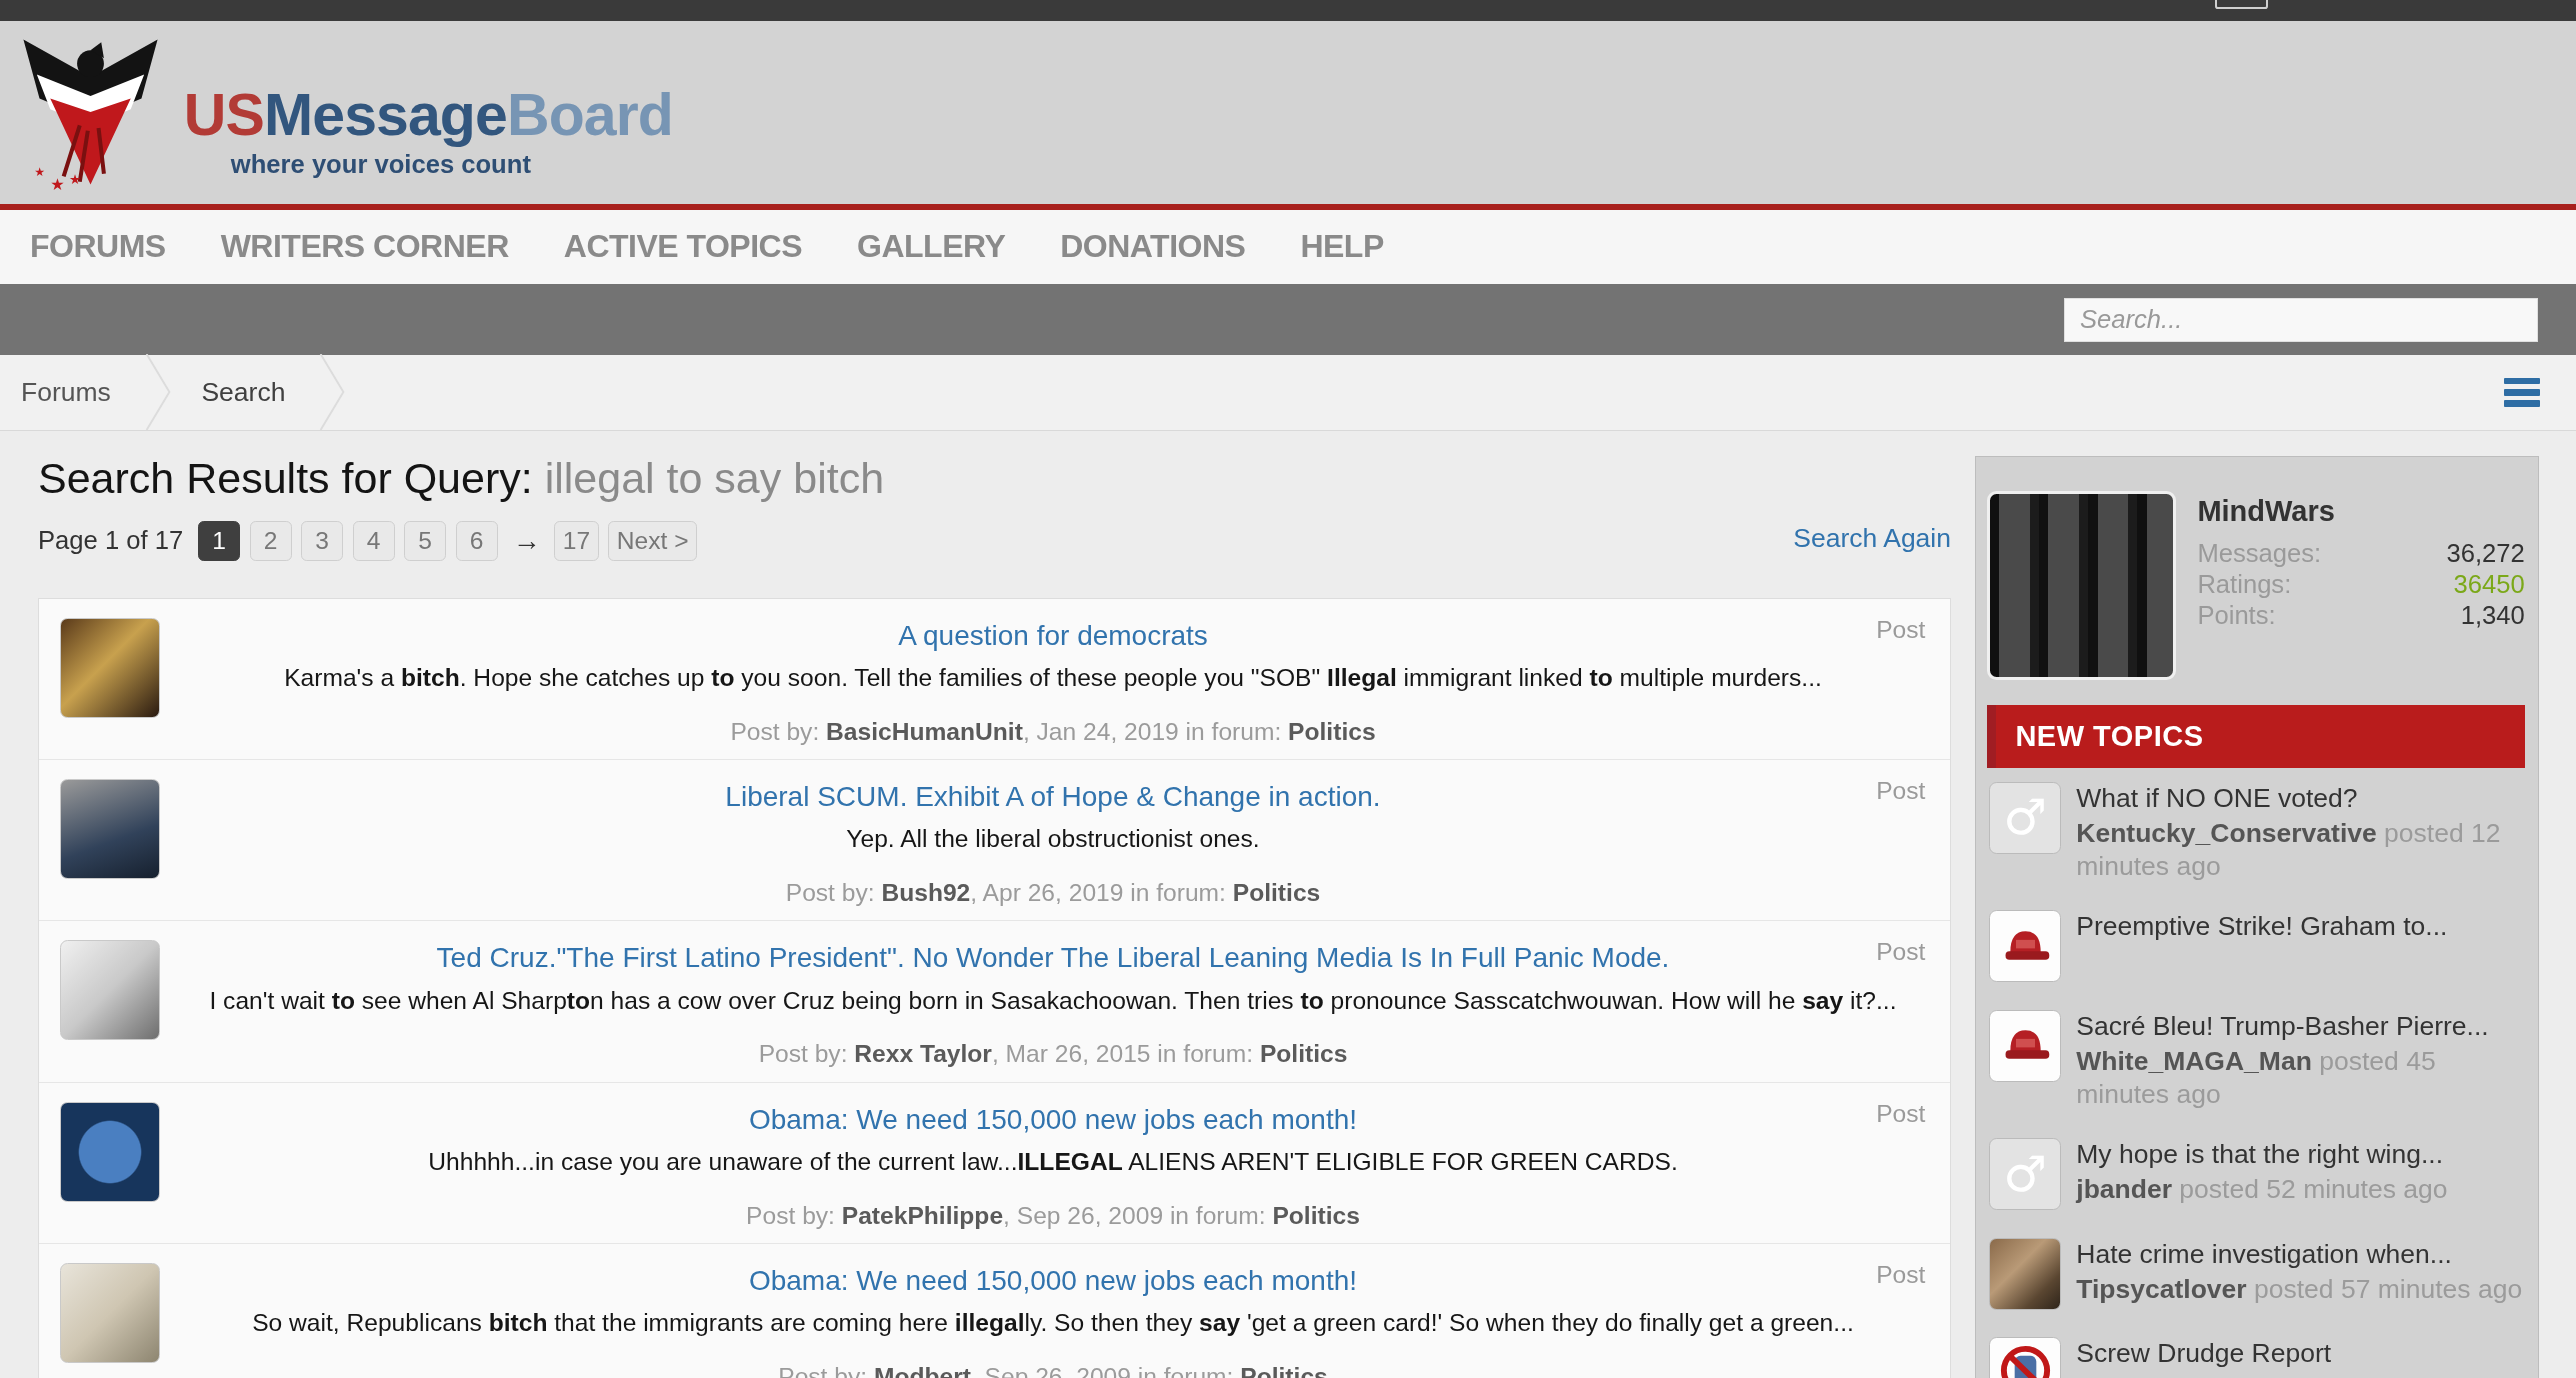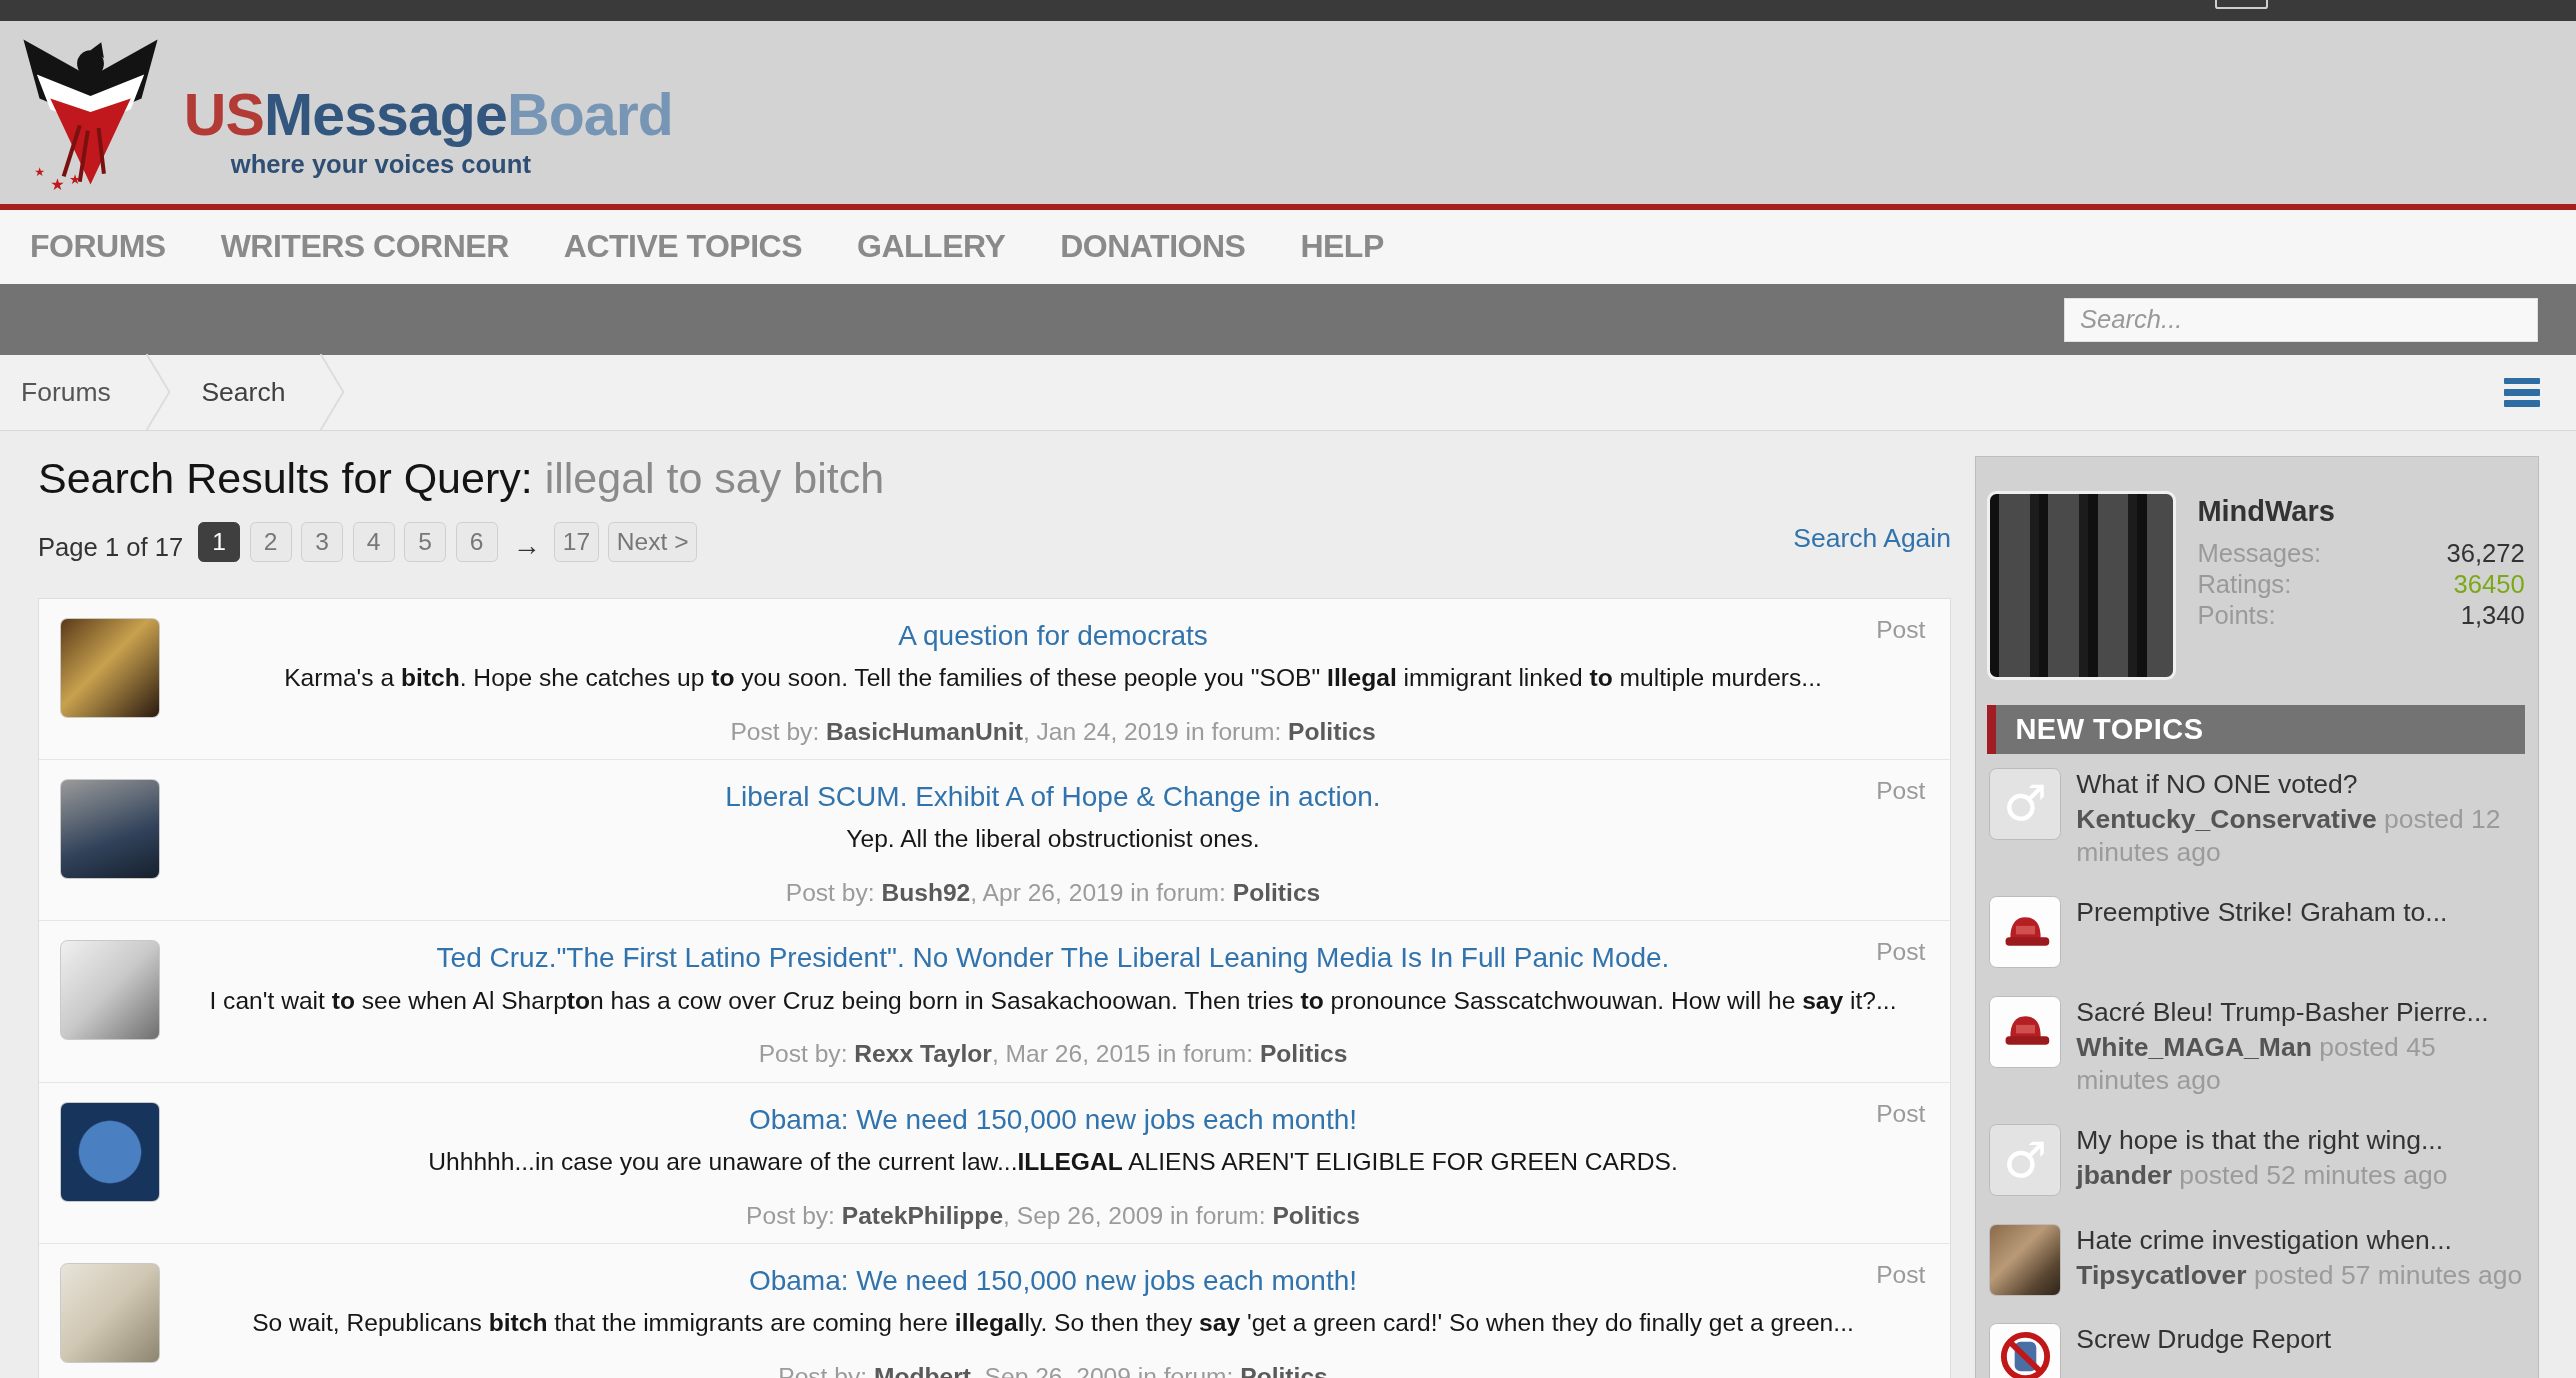--- a/index.html
+++ b/index.html
@@ -45,21 +45,21 @@
   .crumb-sep { width:38px; height:76px; margin:0 24.6px 0 28px; }
   .hamburger { position:absolute; right:36px; top:23px; cursor:pointer; }
   .hamburger div { width:36px; height:6.6px; background:#2e6da4; border-radius:0.9px; margin-bottom:4.7px; }
 
   
   .main { position:relative; height:948px; }
   .content-col { margin-left:38px; width:1913px; }
   h1.page-title { padding-top:23px; font-size:43px; font-weight:normal; color:#141414; }
   h1.page-title .query { color:#8a8a8a; }
 
-  .pag-row { margin-top:17px; height:42px; display:flex; align-items:flex-end; position:relative; }
+  .pag-row { margin-top:17px; height:42px; display:flex; align-items:center; position:relative; }
   .pag-label { font-size:25.6px; color:#333; margin-right:15px; }
   .pbtn { display:inline-block; min-width:42px; height:40px; line-height:38px; text-align:center;
           background:#e9e9e9; border:0.9px solid #cfcfcf; border-radius:5.7px; color:#777;
           font-size:24.6px; margin-right:9.5px; text-decoration:none; padding:0 7.6px; }
   .pbtn.active { background:#3f3f3f; border-color:#3f3f3f; color:#fff; }
   .pag-arrow { font-size:28px; color:#333; margin:0 13.3px 0 5.7px; }
   .search-again { position:absolute; right:0; top:3.8px; font-size:26.5px; color:#3173ad; text-decoration:none; }
 
   
   .results-card { margin-top:36px; background:#fafafa; border:0.9px solid #dddddd; }
@@ -88,21 +88,21 @@
   .m-avatar { width:189px; height:189px; border:3.8px solid #f0f0f0; border-radius:9.5px; flex:0 0 auto;
               background:repeating-linear-gradient(90deg,#101010 0 9.5px,#4a4a4a 9.5px 40px,#1c1c1c 40px 49px);
               cursor:pointer; }
   .m-info { flex:1; margin-left:21px; margin-top:3.8px; }
   .m-name { font-size:29px; font-weight:bold; color:#333; margin-bottom:9.5px; }
   .m-row { display:flex; justify-content:space-between; font-size:25.6px; line-height:1.22; }
   .m-row .lbl { color:#9a9a9a; }
   .m-row .val { color:#333; }
   .m-row .val.green { color:#7ba819; }
 
-  .nt-header { margin-top:24.6px; height:49px; background:#737373; border-left:9.5px solid #a01d23;
+  .nt-header { margin-top:24.6px; height:63px; background:#b91c1c; border-left:9.5px solid #a01d23;
                display:flex; align-items:center; }
   .nt-header span { color:#fff; font-weight:bold; font-size:29px; margin-left:19px; letter-spacing:0.5px; }
 
   .topic { display:flex; padding:14px 0 13.3px 1.9px; }
   .t-avatar { width:72px; height:72px; border:0.9px solid #bbb; border-radius:7.6px; flex:0 0 auto;
               margin-right:15px; overflow:hidden; display:flex; align-items:center; justify-content:center;
               background:#e3e3e3; cursor:pointer; }
   .t-avatar .male { color:#ffffff; font-size:49px; line-height:1; font-family:"DejaVu Sans",sans-serif; }
   .t-avatar.pets { background:linear-gradient(135deg,#8a6a4a,#b99a77 40%,#5a4631 75%,#2e241a); }
   .t-avatar.white { background:#fdfdfd; }

